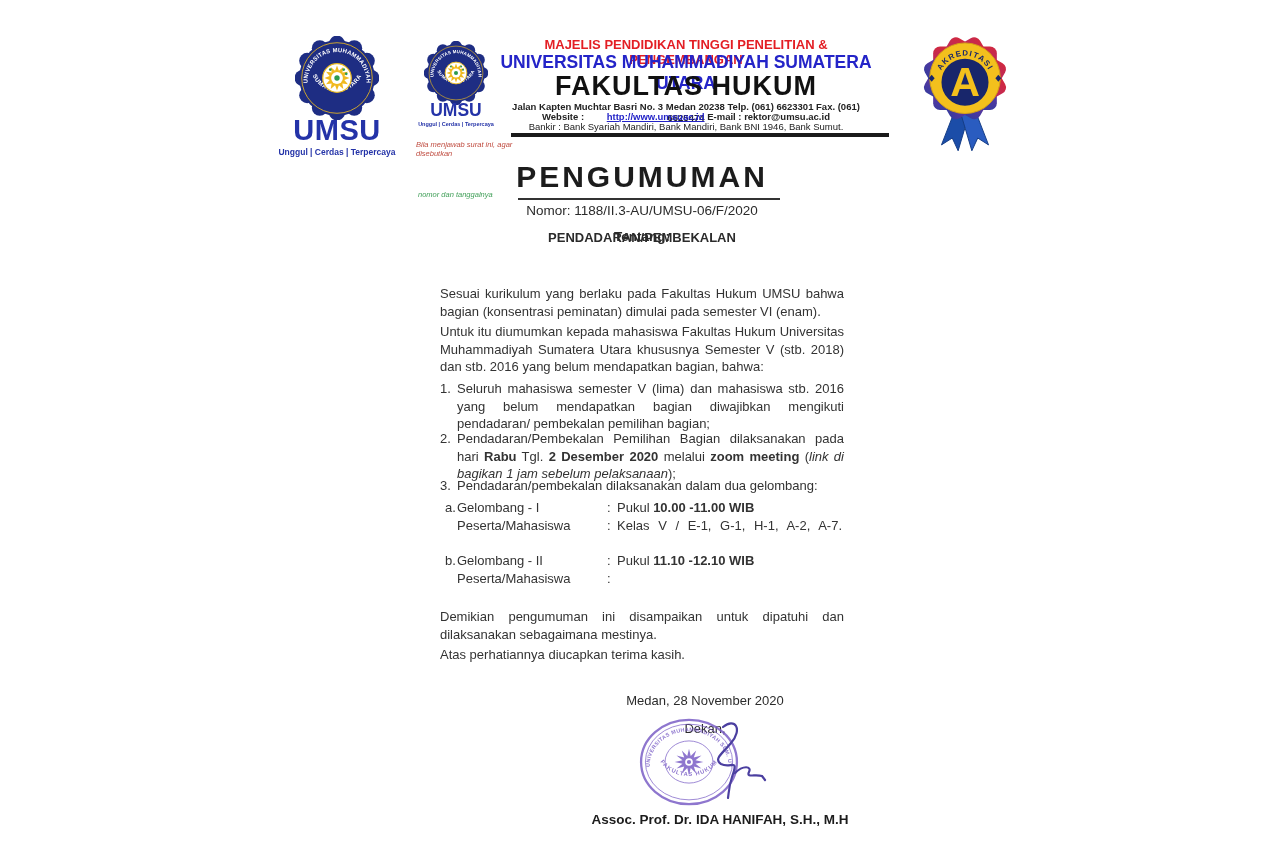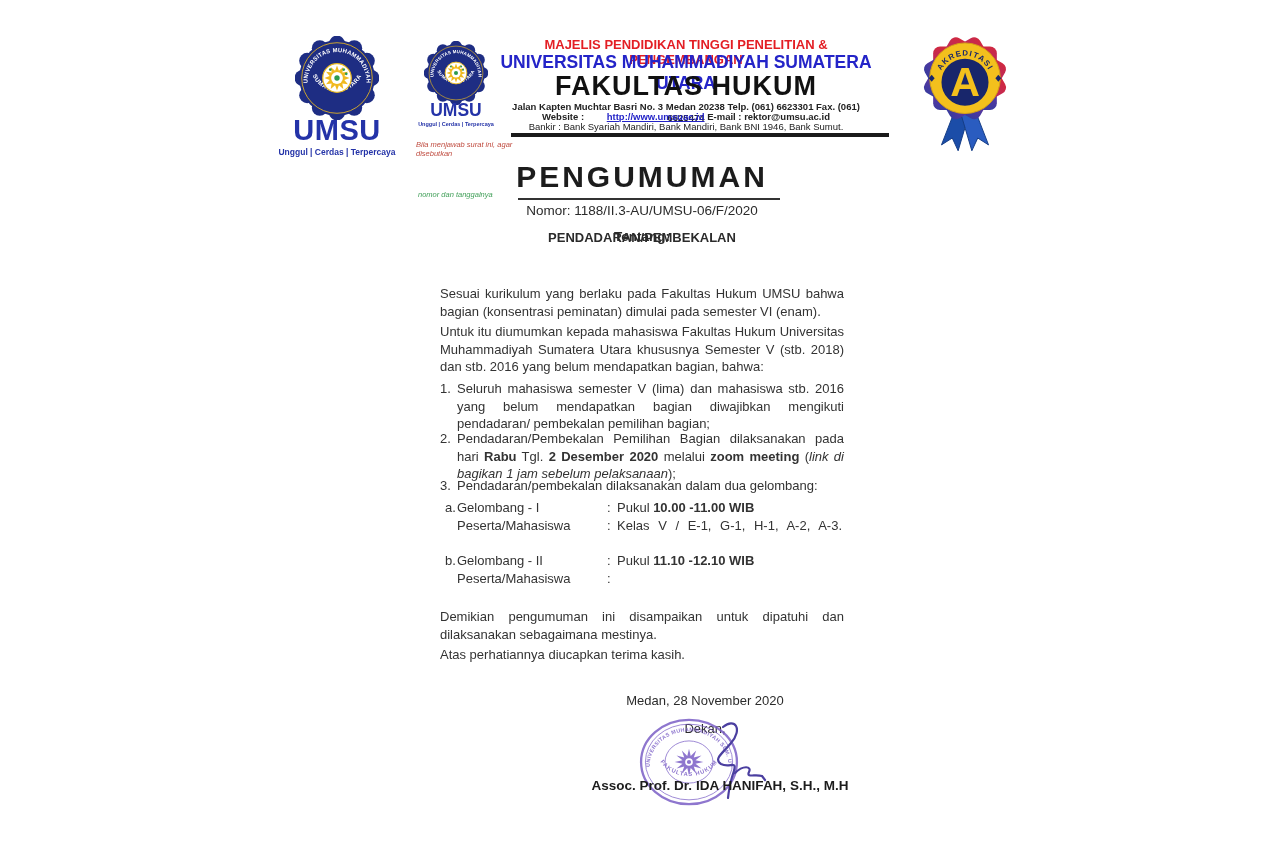--- a/index.html
+++ b/index.html
@@ -64,21 +64,21 @@
   .wave-colon { width:10px; flex:none; }
   .wave-val { flex:1; }
   .spread { word-spacing:5px; }
   .close1 { top:608px; } .close2 { top:646px; }
   b.seg { font-weight:bold; } i.seg { font-style:italic; }
 
   
   .sig-center { left:555px; width:300px; text-align:center; font-size:13px; color:#2b2b2b; }
   .place-date { top:693px; }
   .role { top:721px; }
-  .sig-name { left:560px; top:778px; width:320px; text-align:center;
+  .sig-name { left:560px; top:812px; width:320px; text-align:center;
     font-size:13.5px; font-weight:bold; color:#1c1c1c; z-index:3; }
   .stamp { left:634px; top:716px; width:110px; height:92px; z-index:1; opacity:0.85; }
   .scribble { left:685px; top:719px; width:92px; height:84px; z-index:2; }
 </style>
 </head>
 <body>
 
 <svg width="0" height="0" style="position:absolute" aria-hidden="true">
   <defs>
     <symbol id="umsu-seal" viewBox="0 0 100 100">
@@ -210,21 +210,21 @@
       <div class="wave-row">
         <span class="wave-no">a.</span>
         <span class="wave-label">Gelombang - I</span>
         <span class="wave-colon">:</span>
         <span class="wave-val"><span>Pukul </span><b class="seg">10.00 -11.00 WIB</b></span>
       </div>
       <div class="wave-row">
         <span class="wave-no"></span>
         <span class="wave-label">Peserta/Mahasiswa</span>
         <span class="wave-colon">:</span>
-        <span class="wave-val spread">Kelas V / E-1, G-1, H-1, A-2, A-3.</span>
+        <span class="wave-val spread">Kelas V / E-1, G-1, H-1, A-2, A-7.</span>
       </div>
     </div>
 
     <div class="wave wb">
       <div class="wave-row">
         <span class="wave-no">b.</span>
         <span class="wave-label">Gelombang - II</span>
         <span class="wave-colon">:</span>
         <span class="wave-val"><span>Pukul </span><b class="seg">11.10 -12.10 WIB</b></span>
       </div>

